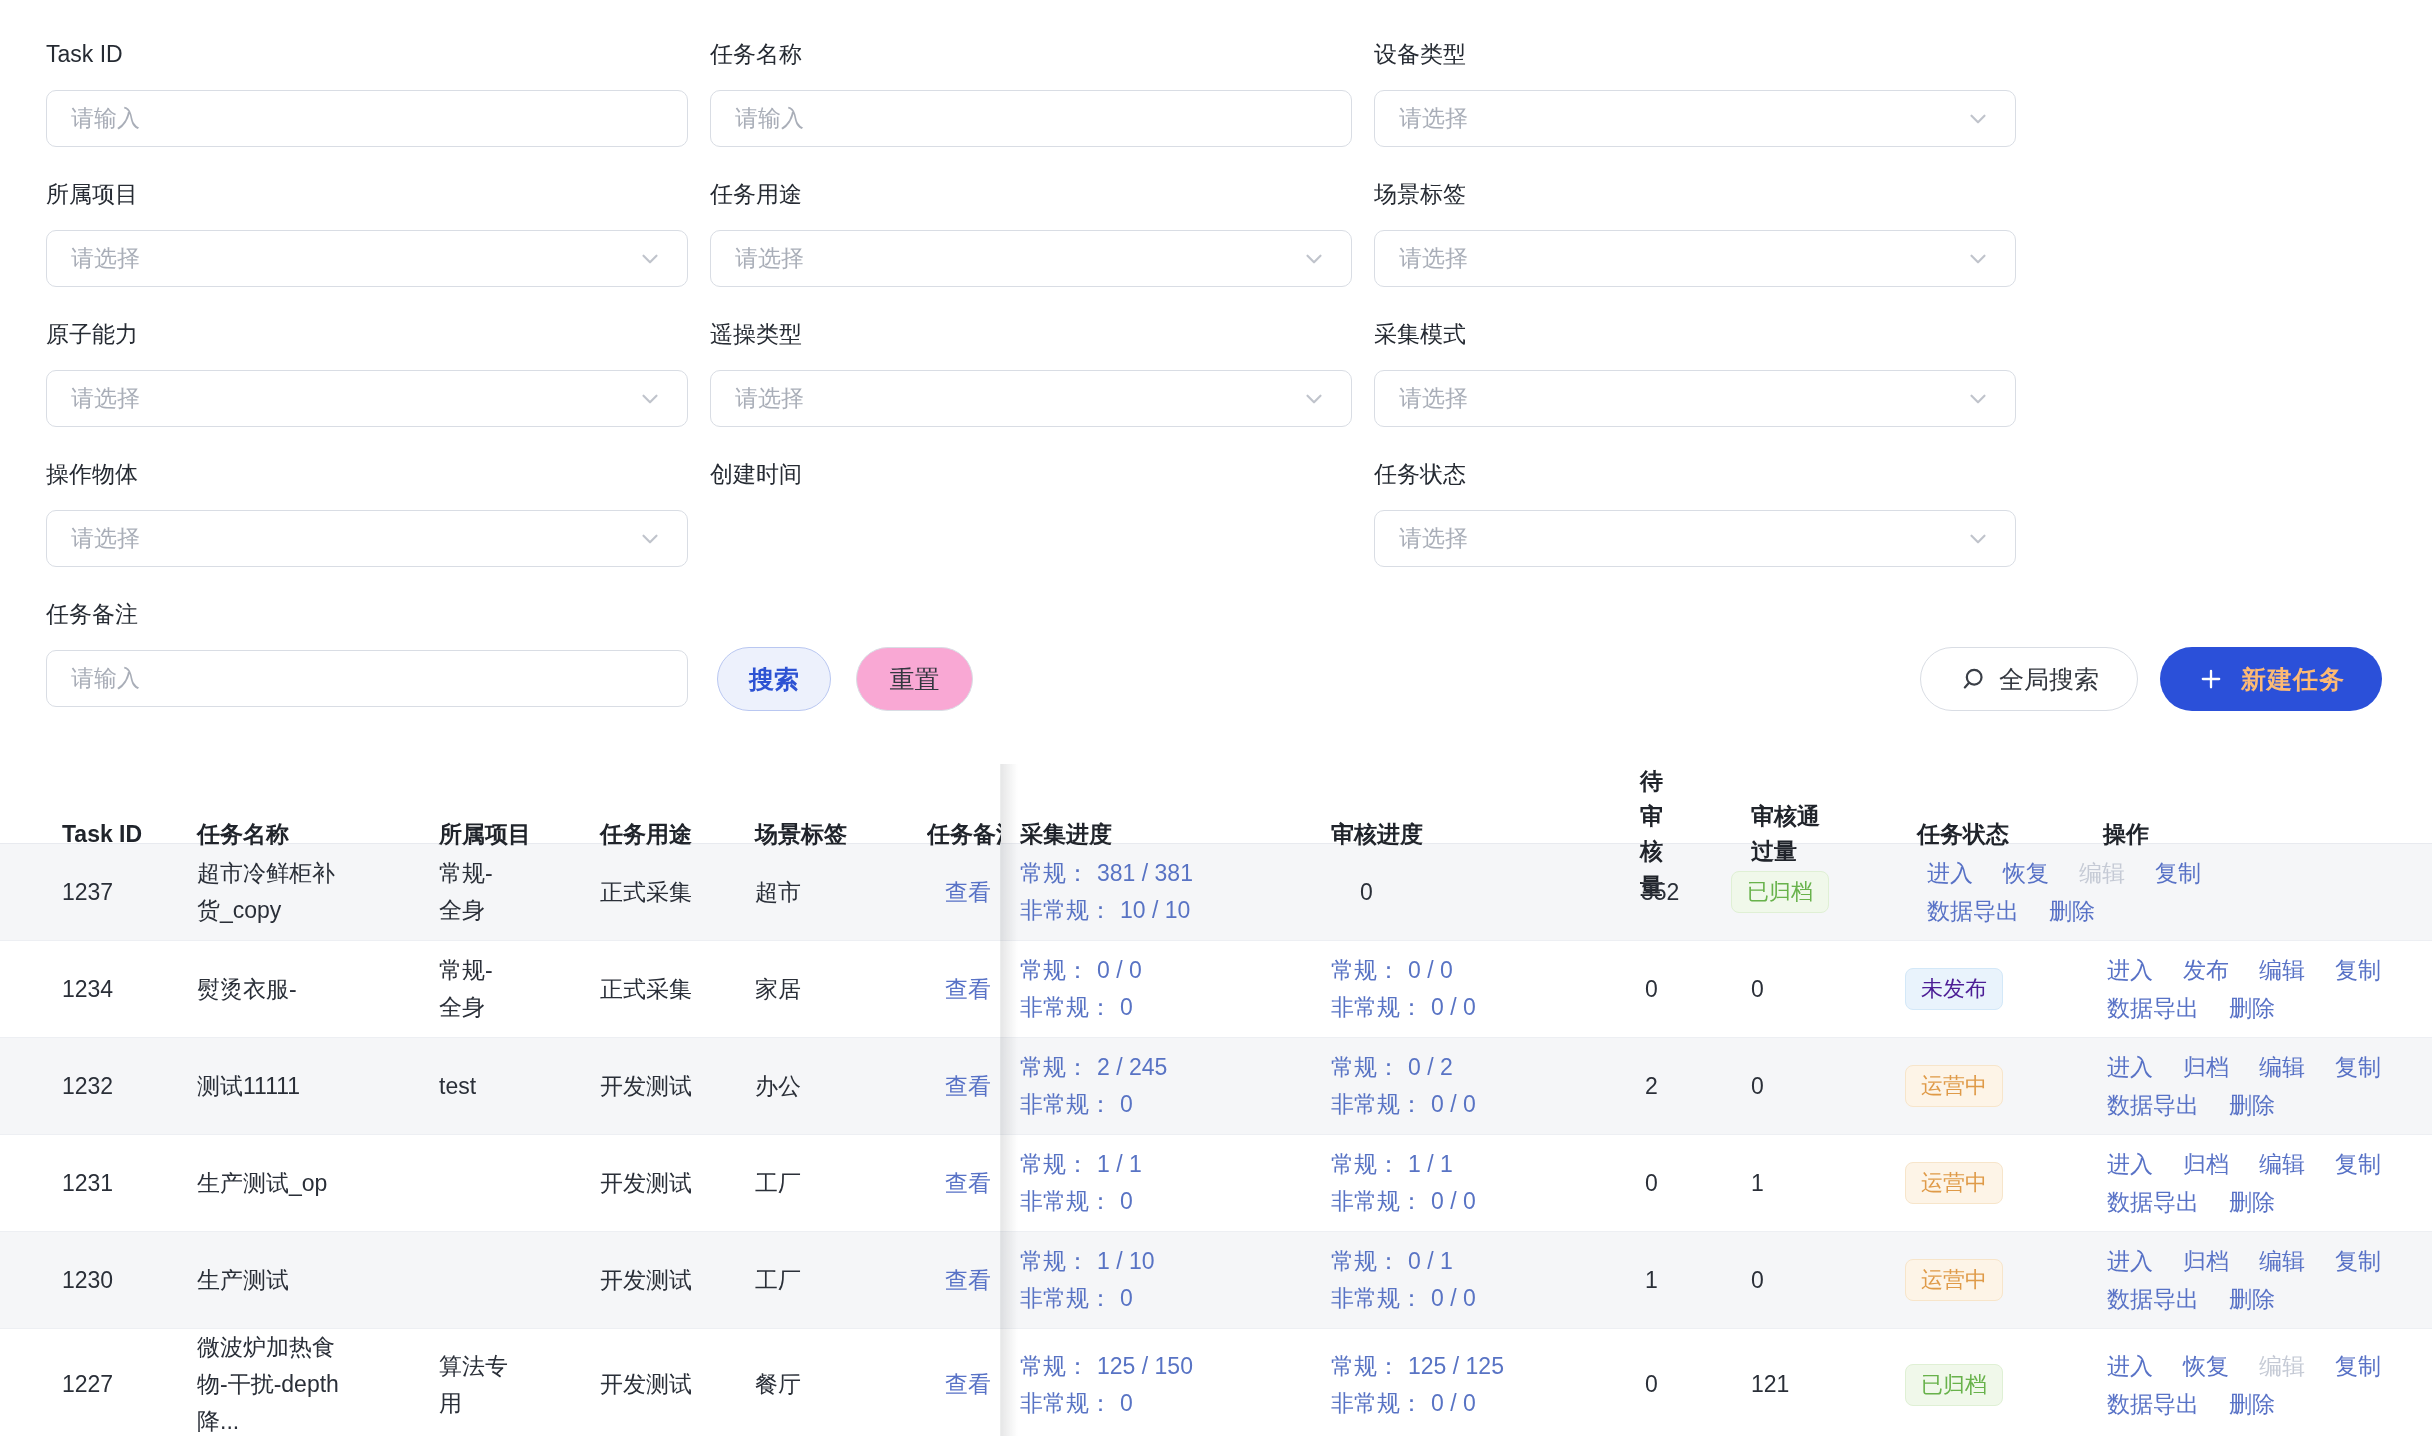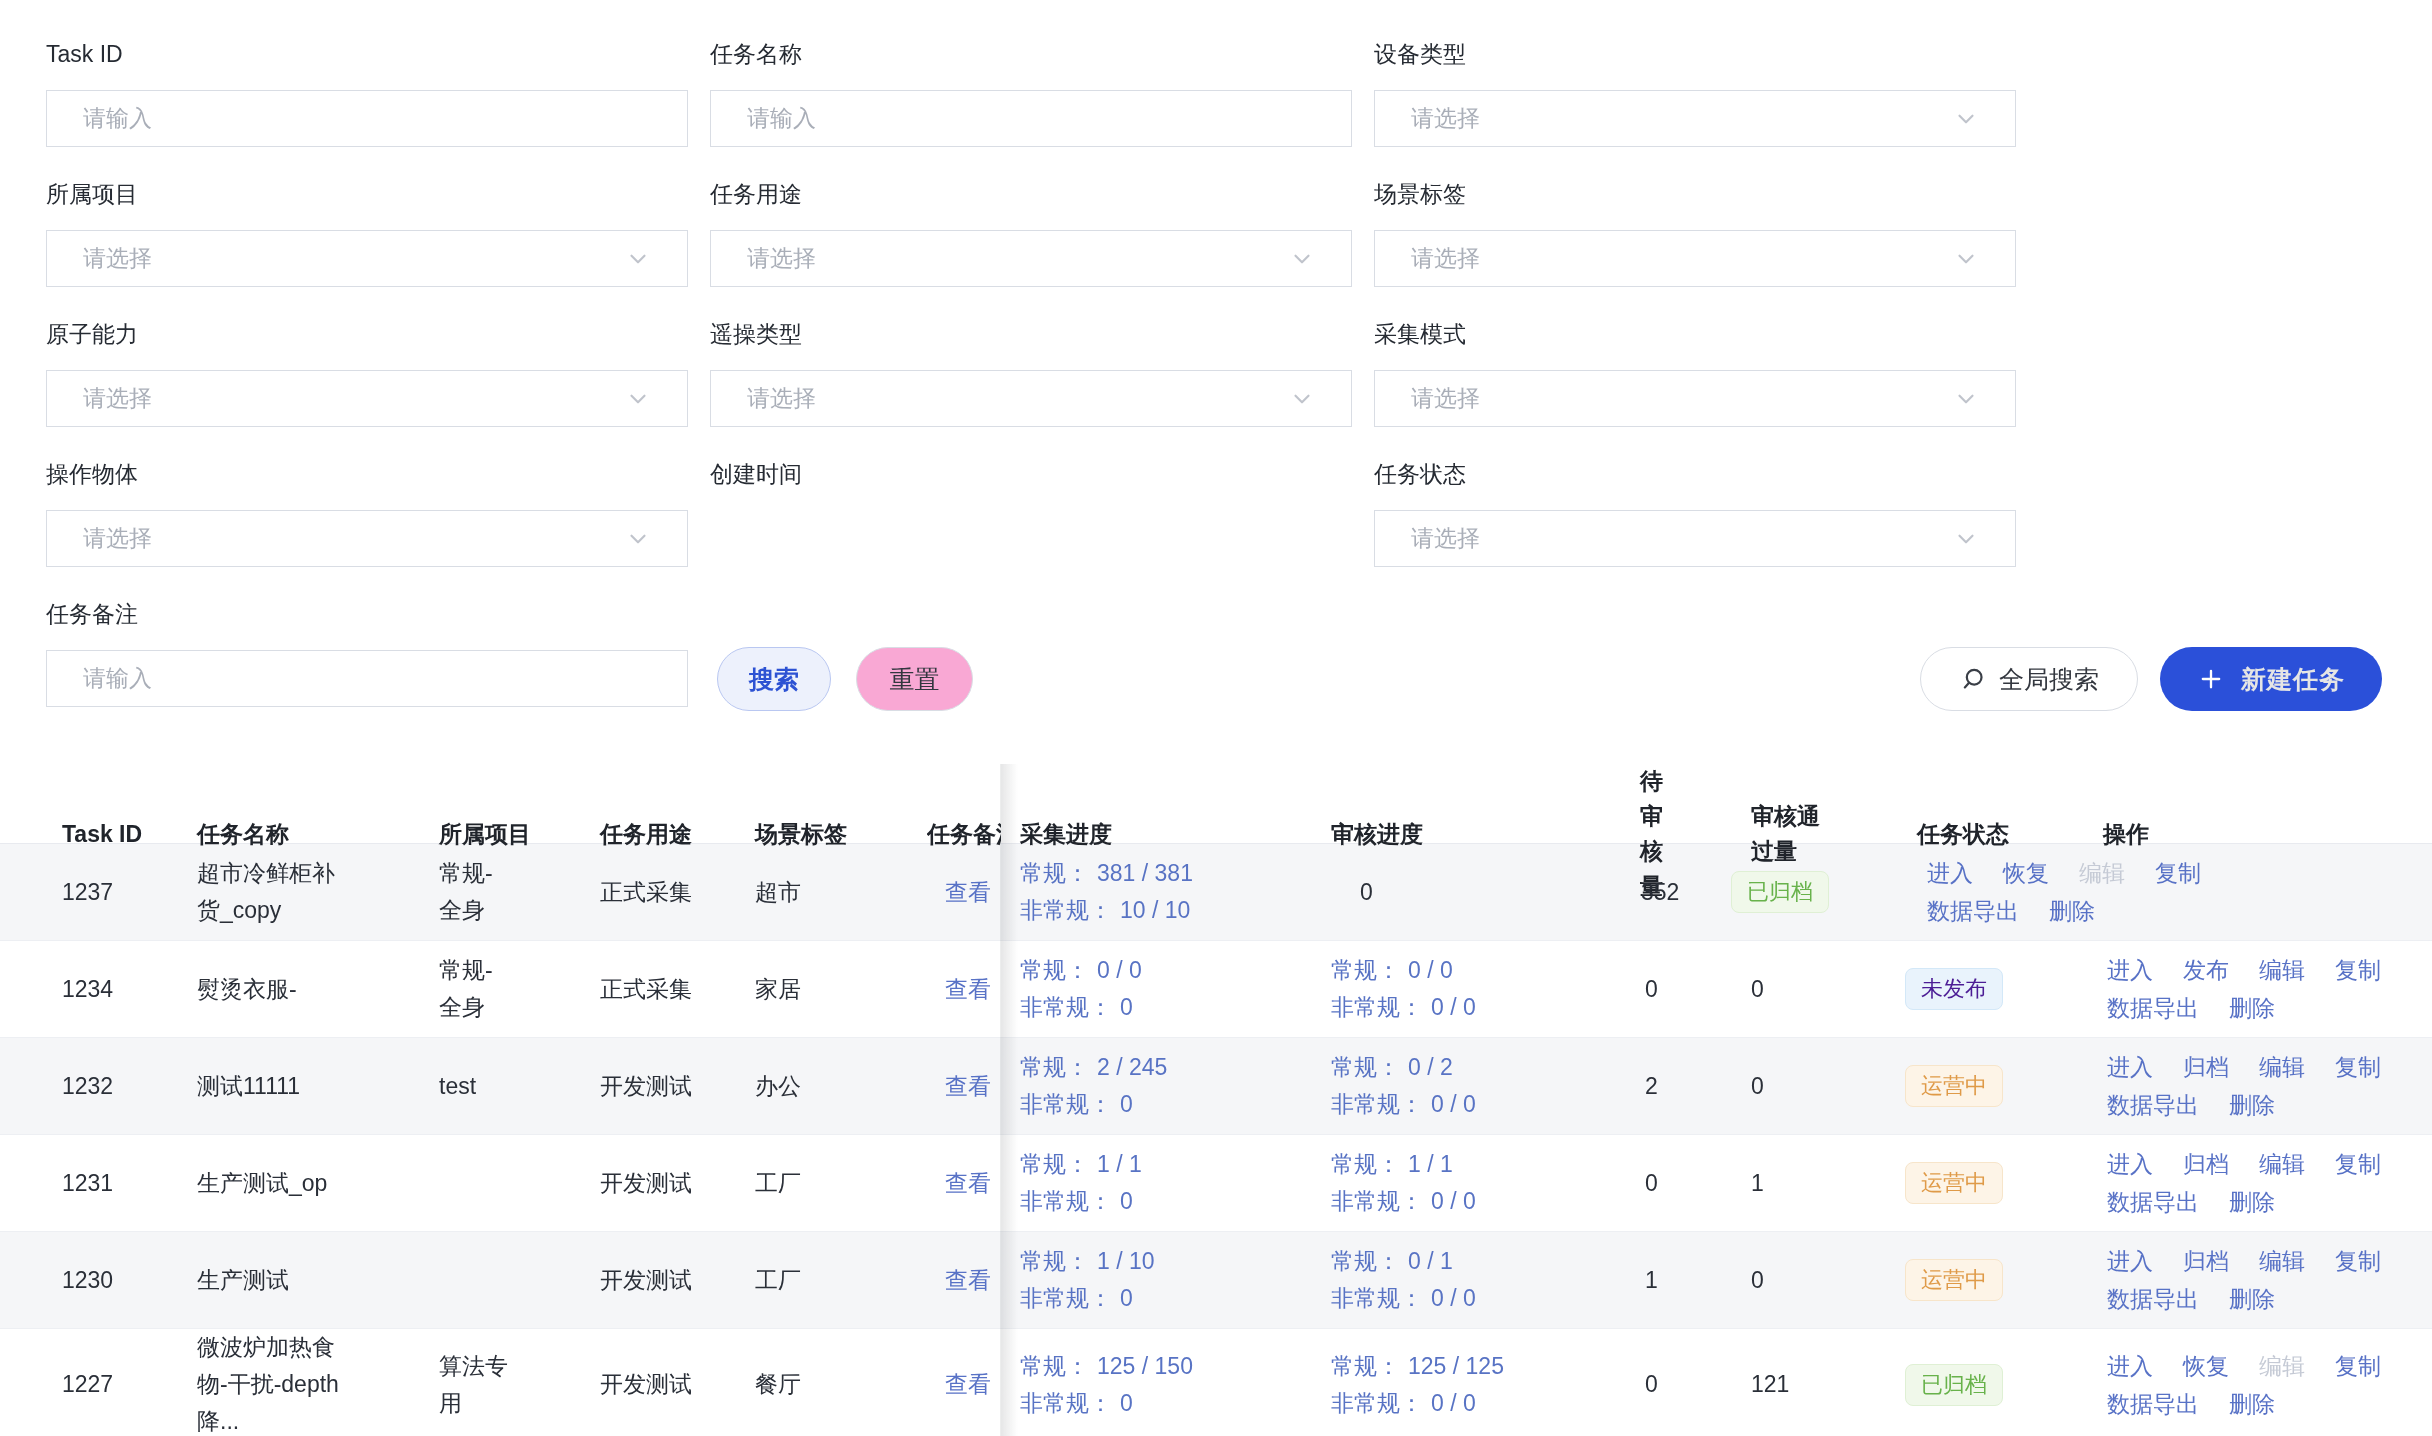--- a/index.html
+++ b/index.html
@@ -6,38 +6,38 @@
   html,body { width:2432px; height:1436px; background:#fff; overflow:hidden;
     font-family:"Liberation Sans","DejaVu Sans",sans-serif; color:#2a2f38; }
   .page { position:relative; width:2432px; height:1089px; background:#fff; }
 
   
   .filters { position:absolute; left:46px; top:40px; width:2336px; }
   .fgrid { display:grid; grid-template-columns:642px 642px 642px; column-gap:22px; }
   .field { margin-bottom:33px; }
   .f-label { font-size:23px; line-height:28px; color:#262b33; margin-bottom:22px; }
   .ctl { position:relative; display:flex; align-items:center; width:100%; height:57px;
-    border:1px solid #d9dde4; border-radius:0; background:#fff; padding:0 36px; }
+    border:1px solid #d9dde4; border-radius:10px; background:#fff; padding:0 24px; }
   input.ctl { font-size:23px; color:#2a2f38; outline:none; }
   input.ctl::placeholder { color:#a9aeb8; }
   .ph { font-size:23px; color:#a9aeb8; flex:1 1 auto; white-space:nowrap; overflow:hidden; }
   .chev { display:flex; align-items:center; margin-left:12px; }
   .drange .ph { text-align:center; }
   .dsep { font-size:23px; color:#3b4049; margin:0 6px; }
   .cal-icon { display:flex; align-items:center; margin-right:18px; }
 
   .actions-row { display:flex; align-items:flex-end; width:100%; }
   .btn { display:inline-flex; align-items:center; justify-content:center; height:64px;
     border-radius:33px; font-size:25px; cursor:pointer; white-space:nowrap; border:1px solid transparent; }
   .btn-search { width:114px; background:#edf1fc; border:1.5px solid #b9c7f1; color:#2d52d3; font-weight:600; margin-left:29px; margin-bottom:-4px; }
   .btn-reset { width:117px; background:#f9a8d4; border:1px solid #d9dde4; color:#33373f; margin-left:25px; margin-bottom:-4px; }
   .right-btns { margin-left:auto; display:flex; align-items:flex-end; }
   .btn-global { width:218px; background:#fff; border:1px solid #d9dde4; color:#33373f; margin-bottom:-4px; }
   .btn-global svg { margin-right:12px; }
-  .btn-create { width:222px; background:#2b50d9; color:#e5e5e5; font-weight:600; margin-left:22px; margin-bottom:-4px; letter-spacing:1px;text-align:right; }
+  .btn-create { width:222px; background:#2b50d9; color:#fdba74; font-weight:600; margin-left:22px; margin-bottom:-4px; letter-spacing:1px;text-align:right; }
   .btn-create svg { margin-right:16px; }
 
   
   .table-section { position:absolute; left:0; top:764px; width:2432px; }
   .t-grid { display:grid; padding-left:62px;
     grid-template-columns:135px 242px 161px 155px 172px 93px 311px 285px 110px 174px 180px 352px; }
   .t-head { height:80px; align-items:center; border-bottom:1px solid #e8eaef; }
   .t-head .hc { font-size:23px; font-weight:600; color:#20242b; line-height:35px; }
   .clip { width:74px; overflow:hidden; white-space:nowrap; }
   .narrow-a { max-width:54px; padding-left:24px; }

